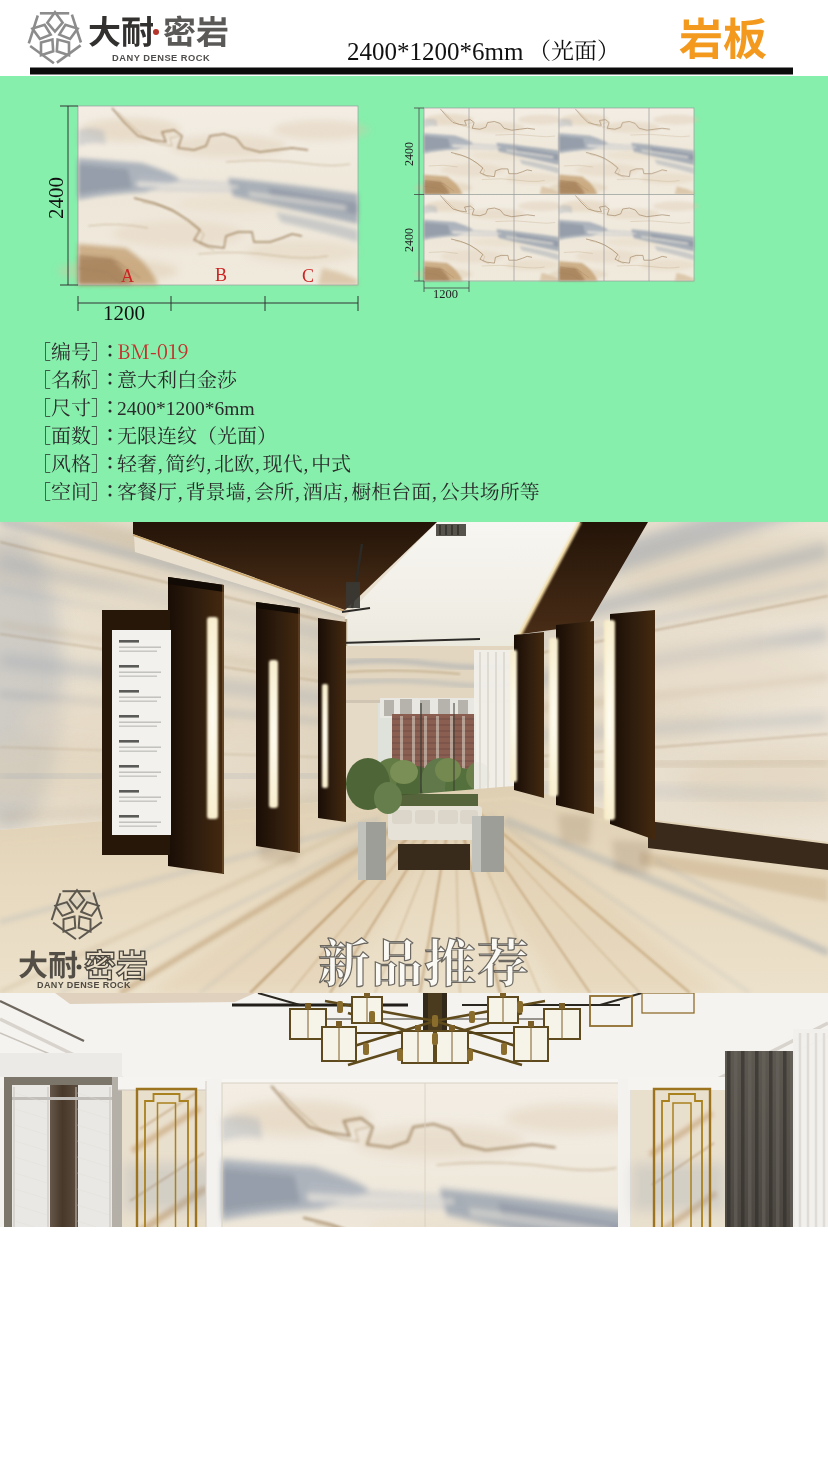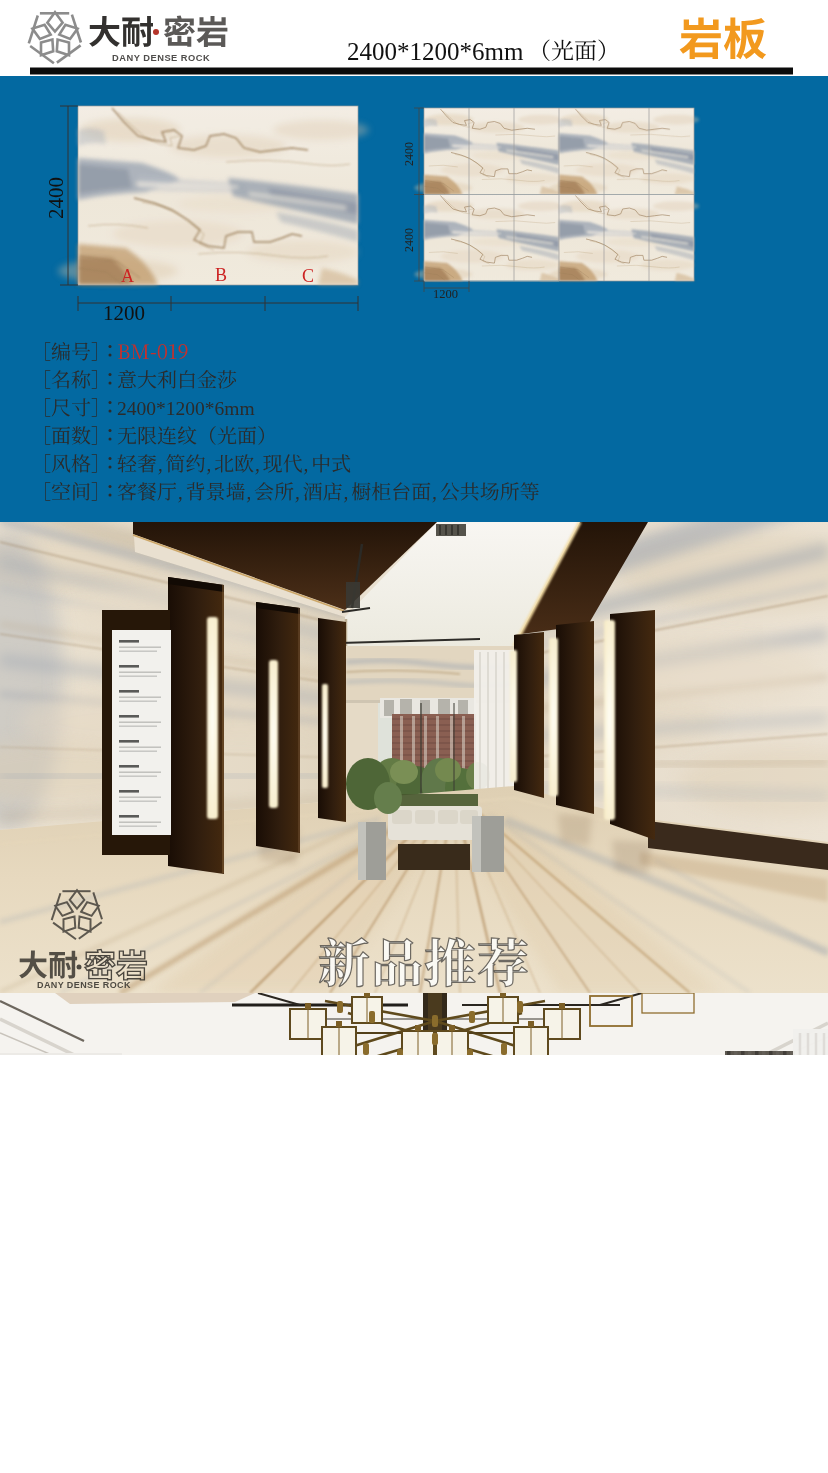--- a/index.html
+++ b/index.html
@@ -1,14 +1,14 @@
 <!DOCTYPE html>
 <html><head><meta charset="utf-8"><style>
 html,body{margin:0;padding:0;background:#ffffff;}
-#page{position:relative;width:828px;height:1055px;overflow:hidden;background:#0369a1;font-family:"Liberation Sans",sans-serif;}
+#page{position:relative;width:828px;height:1227px;overflow:hidden;background:#86efac;font-family:"Liberation Sans",sans-serif;}
 </style></head><body>
 <div id="page">
 <svg width="828" height="1473" viewBox="0 0 828 1473" xmlns="http://www.w3.org/2000/svg">
 <defs>
 <linearGradient id="slabbg" x1="0" y1="0" x2="0" y2="1">
  <stop offset="0" stop-color="#f3eee5"></stop>
           <stop offset="0.5" stop-color="#eee7d9"></stop>
           <stop offset="1" stop-color="#f0eadd"></stop>
 </linearGradient>
 <filter id="b1" x="-30%" y="-30%" width="160%" height="160%">

